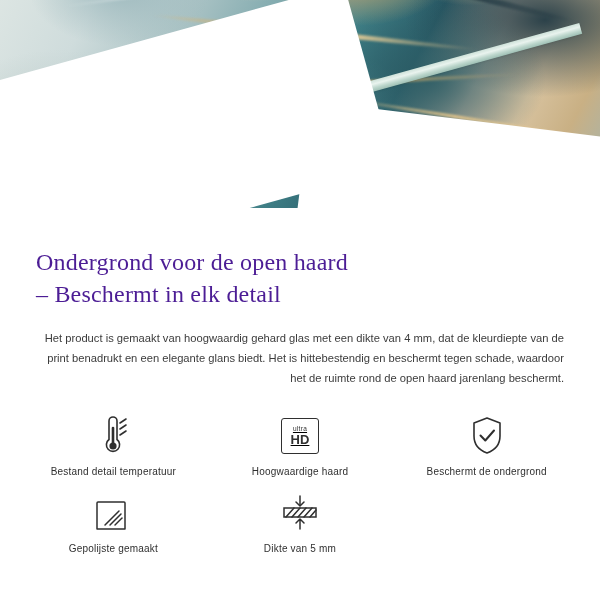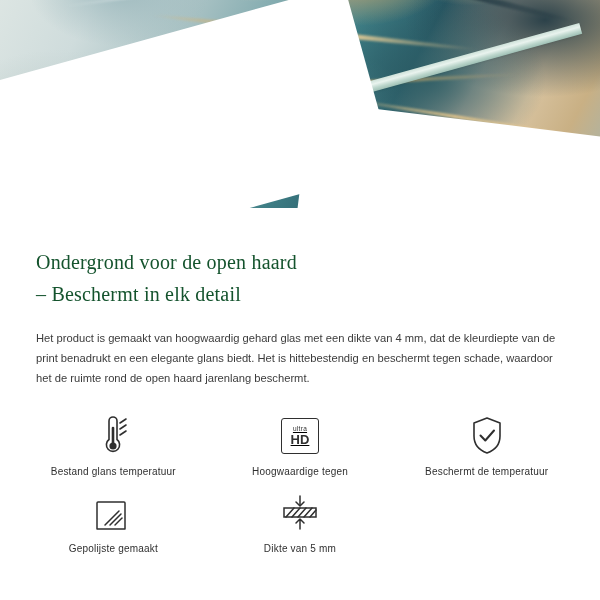--- a/index.html
+++ b/index.html
@@ -126,34 +126,35 @@
   .sp1 { left: 510px; top: 160px; width: 38px; height: 38px; }
   .sp2 { left: 556px; top: 186px; width: 22px; height: 22px; opacity: .85; }
   .sp3 { left: 486px; top: 192px; width: 16px; height: 16px; opacity: .7; }
 
   
   .content {
     padding: 24px 36px 0 36px;
   }
   .headline {
     font-family: "Liberation Serif", serif;
-    font-size: 20px;
+    font-size: 24px;
     line-height: 32px;
-    color: #14532d;
+    color: #4c1d95;
     font-weight: 400;
     margin: 0 0 18px 0;
     letter-spacing: 0.2px;
   }
   .headline .line2 { display: block; }
   .body-text {
     font-size: 11.2px;
     line-height: 20px;
     color: #3b3b3b;
     margin: 0;
     max-width: 528px;
+    text-align: right;
   }
 
   
   .features {
     margin-top: 26px;
     padding: 0 20px;
     display: grid;
     grid-template-columns: repeat(3, 1fr);
     grid-row-gap: 14px;
   }
@@ -240,41 +241,41 @@
       <div class="feature-icon">
         <svg width="40" height="42" viewBox="0 0 40 42" fill="none" stroke="#2f2f2f" stroke-width="1.6" stroke-linecap="round">
           <path d="M16 6 a4 4 0 0 1 8 0 v18.5 a6.6 6.6 0 1 1 -8 0 Z"></path>
           <circle cx="20" cy="31" r="3.6" fill="#2f2f2f" stroke="none"></circle>
           <line x1="20" y1="13" x2="20" y2="28.5" stroke-width="2.6"></line>
           <line x1="27" y1="8" x2="33" y2="4"></line>
           <line x1="27" y1="14" x2="33" y2="10"></line>
           <line x1="27" y1="20" x2="33" y2="16"></line>
         </svg>
       </div>
-      <div class="feature-label">Bestand glans temperatuur</div>
+      <div class="feature-label">Bestand detail temperatuur</div>
     </div>
 
     <div class="feature">
       <div class="feature-icon">
         <div class="hd-badge">
           <span class="ultra">ultra</span>
           <span class="hd">HD</span>
         </div>
       </div>
-      <div class="feature-label">Hoogwaardige tegen</div>
+      <div class="feature-label">Hoogwaardige haard</div>
     </div>
 
     <div class="feature">
       <div class="feature-icon">
         <svg width="40" height="44" viewBox="0 0 40 44" fill="none" stroke="#2f2f2f" stroke-width="1.6" stroke-linejoin="round" stroke-linecap="round">
           <path d="M20 4 L33 9 v13 c0 9 -6 14.5 -13 17 c-7 -2.5 -13 -8 -13 -17 V9 Z"></path>
           <path d="M13.5 21.5 l4.8 5 L27 16.5" stroke-width="2"></path>
         </svg>
       </div>
-      <div class="feature-label">Beschermt de temperatuur</div>
+      <div class="feature-label">Beschermt de ondergrond</div>
     </div>
 
 
     <div class="feature">
       <div class="feature-icon">
         <svg width="38" height="38" viewBox="0 0 38 38" fill="none" stroke="#2f2f2f" stroke-width="1.5" stroke-linecap="round">
           <path d="M3 35 V9 a1 1 0 0 1 1 -1 h26 a1 1 0 0 1 1 1 v26 Z" stroke-linejoin="round"></path>
           <line x1="11" y1="31" x2="25" y2="17"></line>
           <line x1="16" y1="31" x2="27" y2="20"></line>
           <line x1="21" y1="31" x2="28" y2="24"></line>

